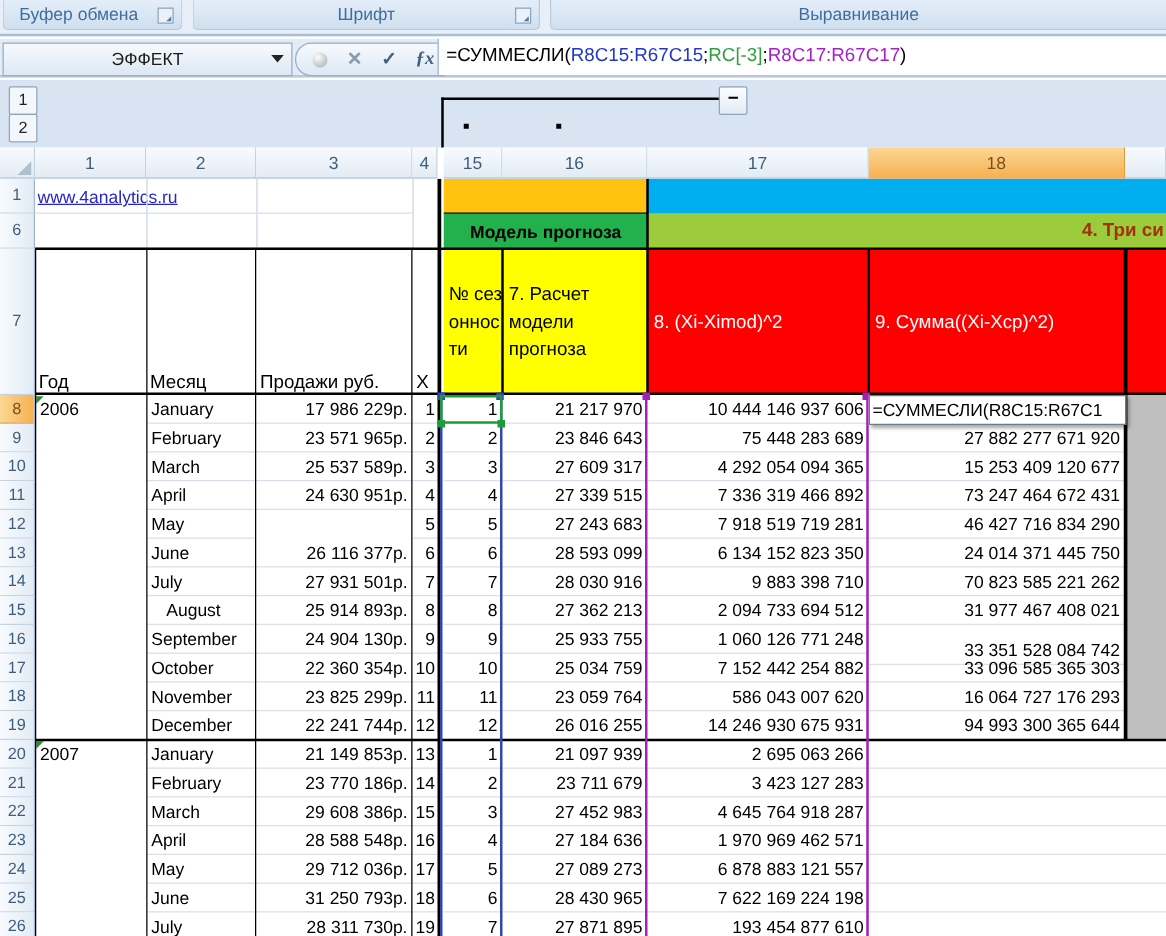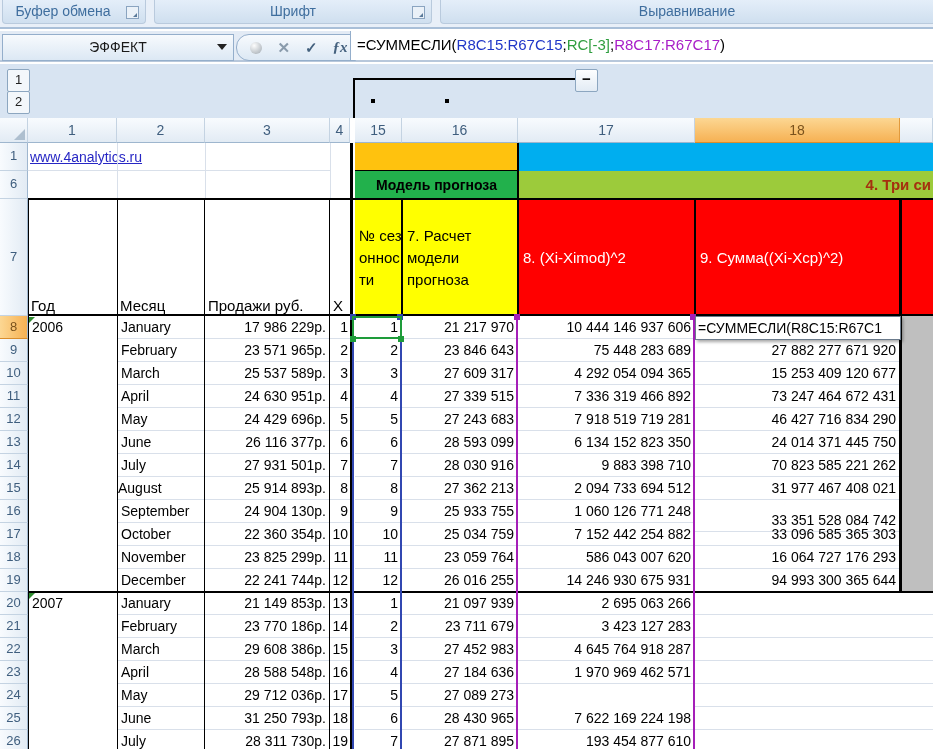--- a/index.html
+++ b/index.html
@@ -179,21 +179,20 @@
     <div class="cell gline" style="left: 117px; top: 242px; width: 88px; height: 23px; padding-left: 4px;">April</div>
     <div class="cell gline num" style="left: 205px; top: 242px; width: 125px; height: 23px;">24 630 951р.</div>
     <div class="cell gline num" style="left: 330px; top: 242px; width: 20px; height: 23px; padding-right: 2px;">4</div>
     <div class="cell gline num" style="left: 355px; top: 242px; width: 47px; height: 23px;">4</div>
     <div class="cell gline num" style="left: 402px; top: 242px; width: 116px; height: 23px;">27 339 515</div>
     <div class="cell gline num" style="left: 518px; top: 242px; width: 177px; height: 23px;">7 336 319 466 892</div>
     <div class="cell gline num" style="left: 695px; top: 242px; width: 205px; height: 23px;">73 247 464 672 431</div>
     <div class="rhead" style="top: 265px; height: 23px; line-height: 22px;">12</div>
     <div class="cell" style="left: 28px; top: 265px; width: 89px; height: 23px; padding-left: 4px;"></div>
     <div class="cell gline" style="left: 117px; top: 265px; width: 88px; height: 23px; padding-left: 4px;">May</div>
-    <div class="cell gline num" style="left: 205px; top: 265px; width: 125px; height: 23px;">24 429 696р.</div>
     <div class="cell gline num" style="left: 330px; top: 265px; width: 20px; height: 23px; padding-right: 2px;">5</div>
     <div class="cell gline num" style="left: 355px; top: 265px; width: 47px; height: 23px;">5</div>
     <div class="cell gline num" style="left: 402px; top: 265px; width: 116px; height: 23px; padding-left: 32px;">27 243 683</div>
     <div class="cell gline num" style="left: 518px; top: 265px; width: 177px; height: 23px;">7 918 519 719 281</div>
     <div class="cell gline num" style="left: 695px; top: 265px; width: 205px; height: 23px;">46 427 716 834 290</div>
     <div class="rhead" style="top: 288px; height: 23px; line-height: 22px;">13</div>
     <div class="cell" style="left: 28px; top: 288px; width: 89px; height: 23px; padding-left: 4px;"></div>
     <div class="cell gline" style="left: 117px; top: 288px; width: 88px; height: 23px; padding-left: 4px;">June</div>
     <div class="cell gline num" style="left: 205px; top: 288px; width: 125px; height: 23px;">26 116 377р.</div>
     <div class="cell gline num" style="left: 330px; top: 288px; width: 20px; height: 23px; padding-right: 2px;">6</div>
@@ -205,21 +204,21 @@
     <div class="cell" style="left: 28px; top: 311px; width: 89px; height: 23px; padding-left: 4px;"></div>
     <div class="cell gline" style="left: 117px; top: 311px; width: 88px; height: 23px; padding-left: 4px;">July</div>
     <div class="cell gline num" style="left: 205px; top: 311px; width: 125px; height: 23px;">27 931 501р.</div>
     <div class="cell gline num" style="left: 330px; top: 311px; width: 20px; height: 23px; padding-right: 2px;">7</div>
     <div class="cell gline num" style="left: 355px; top: 311px; width: 47px; height: 23px;">7</div>
     <div class="cell gline num" style="left: 402px; top: 311px; width: 116px; height: 23px;">28 030 916</div>
     <div class="cell gline num" style="left: 518px; top: 311px; width: 177px; height: 23px;">9 883 398 710</div>
     <div class="cell gline num" style="left: 695px; top: 311px; width: 205px; height: 23px;">70 823 585 221 262</div>
     <div class="rhead" style="top: 334px; height: 23px; line-height: 22px;">15</div>
     <div class="cell" style="left: 28px; top: 334px; width: 89px; height: 23px; padding-left: 4px;"></div>
-    <div class="cell gline" style="left: 117px; top: 334px; width: 88px; height: 23px; padding-left: 1px;">August</div>
+    <div class="cell gline" style="left: 117px; top: 334px; width: 88px; height: 23px; padding-left: 16px;">August</div>
     <div class="cell gline num" style="left: 205px; top: 334px; width: 125px; height: 23px;">25 914 893р.</div>
     <div class="cell gline num" style="left: 330px; top: 334px; width: 20px; height: 23px; padding-right: 2px;">8</div>
     <div class="cell gline num" style="left: 355px; top: 334px; width: 47px; height: 23px;">8</div>
     <div class="cell gline num" style="left: 402px; top: 334px; width: 116px; height: 23px;">27 362 213</div>
     <div class="cell gline num" style="left: 518px; top: 334px; width: 177px; height: 23px;">2 094 733 694 512</div>
     <div class="cell gline num" style="left: 695px; top: 334px; width: 205px; height: 23px;">31 977 467 408 021</div>
     <div class="rhead" style="top: 357px; height: 23px; line-height: 22px;">16</div>
     <div class="cell" style="left: 28px; top: 357px; width: 89px; height: 23px; padding-left: 4px;"></div>
     <div class="cell gline" style="left: 117px; top: 357px; width: 88px; height: 23px; padding-left: 4px;">September</div>
     <div class="cell gline num" style="left: 205px; top: 357px; width: 125px; height: 23px;">24 904 130р.</div>
@@ -295,20 +294,21 @@
     <div class="cell gline num" style="left: 518px; top: 518px; width: 177px; height: 23px;">1 970 969 462 571</div>
     <div class="cell gline num" style="left: 695px; top: 518px; width: 205px; height: 23px;"></div>
     <div class="cell gline" style="left: 900px; top: 518px; width: 33px; height: 23px;"></div>
     <div class="rhead" style="top: 541px; height: 23px; line-height: 22px;">24</div>
     <div class="cell" style="left: 28px; top: 541px; width: 89px; height: 23px; padding-left: 4px;"></div>
     <div class="cell gline" style="left: 117px; top: 541px; width: 88px; height: 23px; padding-left: 4px;">May</div>
     <div class="cell gline num" style="left: 205px; top: 541px; width: 125px; height: 23px;">29 712 036р.</div>
     <div class="cell gline num" style="left: 330px; top: 541px; width: 20px; height: 23px; padding-right: 2px;">17</div>
     <div class="cell gline num" style="left: 355px; top: 541px; width: 47px; height: 23px;">5</div>
     <div class="cell gline num" style="left: 402px; top: 541px; width: 116px; height: 23px;">27 089 273</div>
+    <div class="cell gline num" style="left: 518px; top: 541px; width: 177px; height: 23px;">6 878 883 121 557</div>
     <div class="cell gline num" style="left: 695px; top: 541px; width: 205px; height: 23px;"></div>
     <div class="cell gline" style="left: 900px; top: 541px; width: 33px; height: 23px;"></div>
     <div class="rhead" style="top: 564px; height: 23px; line-height: 22px;">25</div>
     <div class="cell" style="left: 28px; top: 564px; width: 89px; height: 23px; padding-left: 4px;"></div>
     <div class="cell gline" style="left: 117px; top: 564px; width: 88px; height: 23px; padding-left: 4px;">June</div>
     <div class="cell gline num" style="left: 205px; top: 564px; width: 125px; height: 23px;">31 250 793р.</div>
     <div class="cell gline num" style="left: 330px; top: 564px; width: 20px; height: 23px; padding-right: 2px;">18</div>
     <div class="cell gline num" style="left: 355px; top: 564px; width: 47px; height: 23px;">6</div>
     <div class="cell gline num" style="left: 402px; top: 564px; width: 116px; height: 23px;">28 430 965</div>
     <div class="cell gline num" style="left: 518px; top: 564px; width: 177px; height: 23px;">7 622 169 224 198</div>

